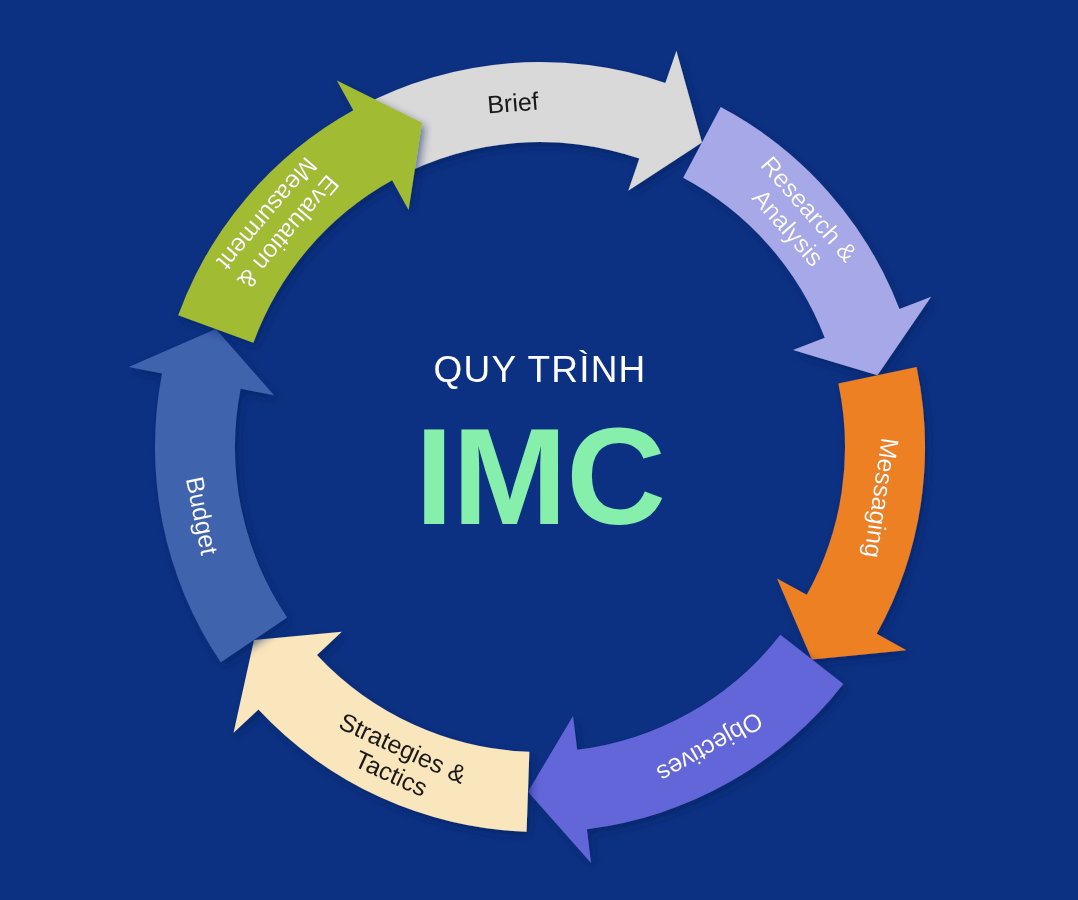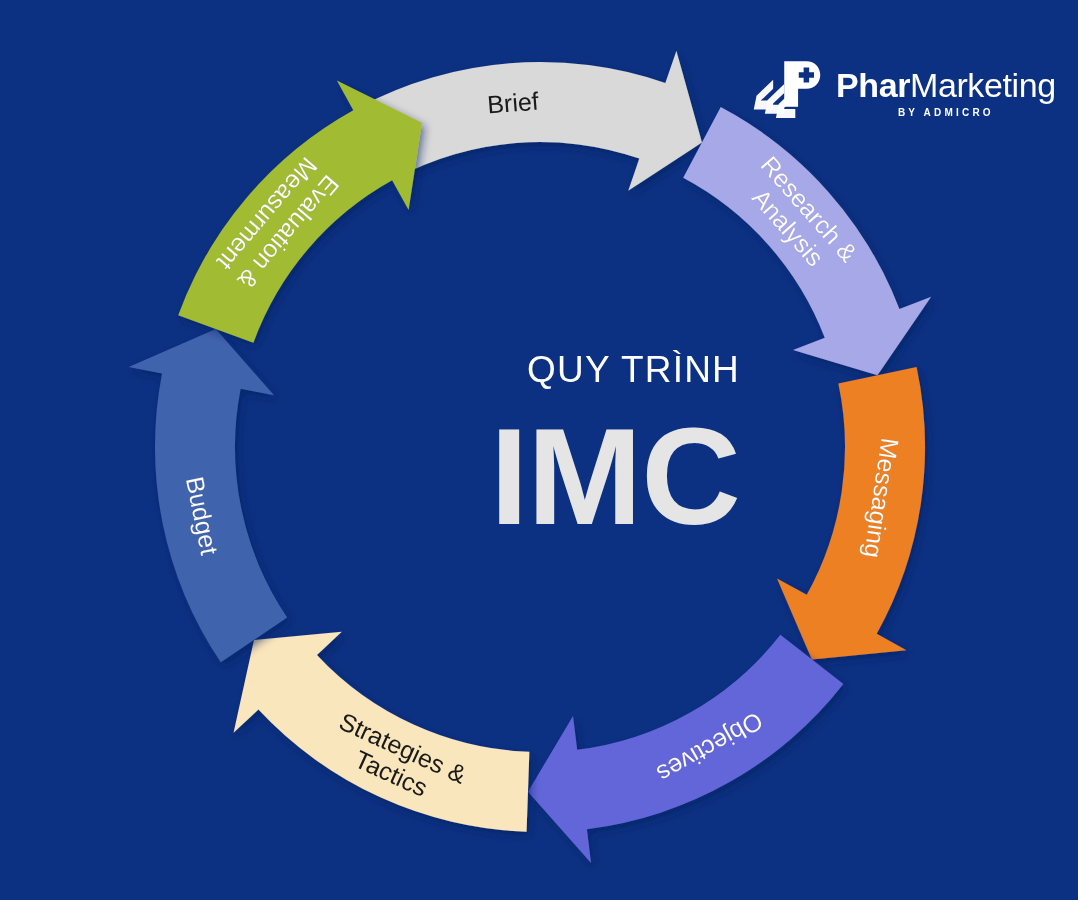--- a/index.html
+++ b/index.html
@@ -9,34 +9,34 @@
     font-family:"Liberation Sans", sans-serif;
     position:relative;
   }
   #stage{position:absolute;inset:0;width:1078px;height:900px;}
   svg.ring{position:absolute;left:0;top:0;width:1078px;height:900px;}
 
   .center-block{
     position:absolute;
     left:540px;top:447px;
     transform:translate(-50%,-50%);
-    text-align:right;
+    text-align:center;
     width:400px;
     pointer-events:none;
   }
   .c-line{
     color:#ffffff;
     font-size:37px;
     letter-spacing:1.2px;
     line-height:1.22;
     font-weight:400;
     white-space:nowrap;
   }
   .c-imc{
-    color:#e5e5e5;
+    color:#86efac;
     font-size:138px;
     font-weight:bold;
     letter-spacing:-1px;
     line-height:1.02;
     margin-top:14px;
   }
 
   .brand{
     position:absolute;
     left:752px;top:57px;
@@ -96,31 +96,14 @@
           <text text-anchor="middle" font-family="&quot;Liberation Sans&quot;, sans-serif" font-size="25" fill="#ffffff" stroke="rgba(0,0,0,0.10)" stroke-width="0.6"><tspan x="0" y="-5.50">Evaluation &amp;</tspan><tspan x="0" y="22.50">Measurment</tspan></text>
         </g>
       </g>
   </svg>
 
   <div class="center-block">
     <div class="c-line">QUY TRÌNH</div>
     <div class="c-imc">IMC</div>
   </div>
 
-  <div class="brand">
-    <svg class="brand-logo" viewBox="0 0 100 104" xmlns="http://www.w3.org/2000/svg">
-      <g fill="#ffffff">
-        <path d="M6 56 L30 33 L30 46 L12 63 L30 63 L30 76 L2 76 Z" opacity="0.97"></path>
-        <path d="M22 62 L46 39 L46 52 L28 69 L46 69 L46 82 L18 82 Z" opacity="0.97"></path>
-        <path d="M38 68 L62 45 L62 58 L44 75 L62 75 L62 88 L34 88 Z" opacity="0.97"></path>
-        <path d="M46 6 L78 6 C90 6 98 15 98 26 C98 37 90 46 78 46 L66 46 L66 72 L46 72 Z"></path>
-      </g>
-      <path d="M74 15 h8 v7 h7 v8 h-7 v7 h-8 v-7 h-7 v-8 h7 z" fill="#0c3182"></path>
-    </svg>
-    <div class="brand-text">
-      <div class="brand-word">
-        <span class="b1">Phar</span><span class="b2">Marketing</span>
-      </div>
-      <div class="brand-sub">BY ADMICRO</div>
-    </div>
-  </div>
 
 </div>
 
 </body></html>

